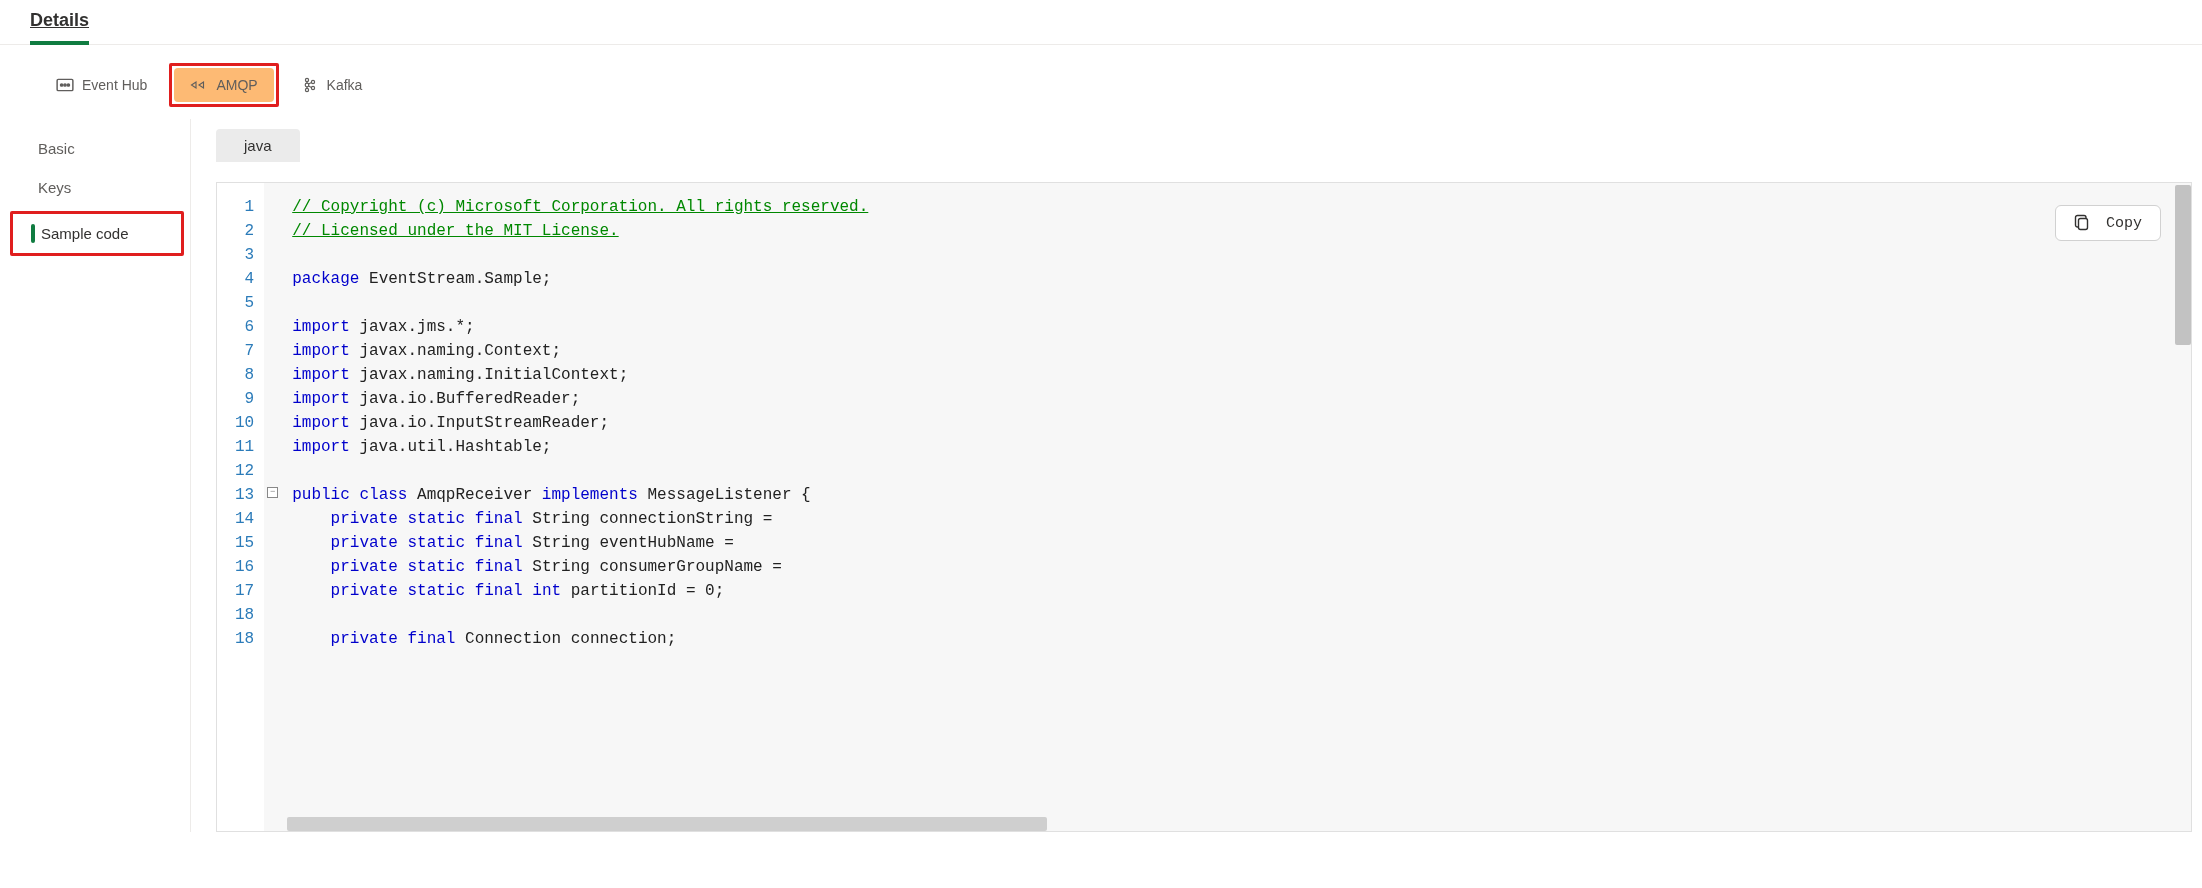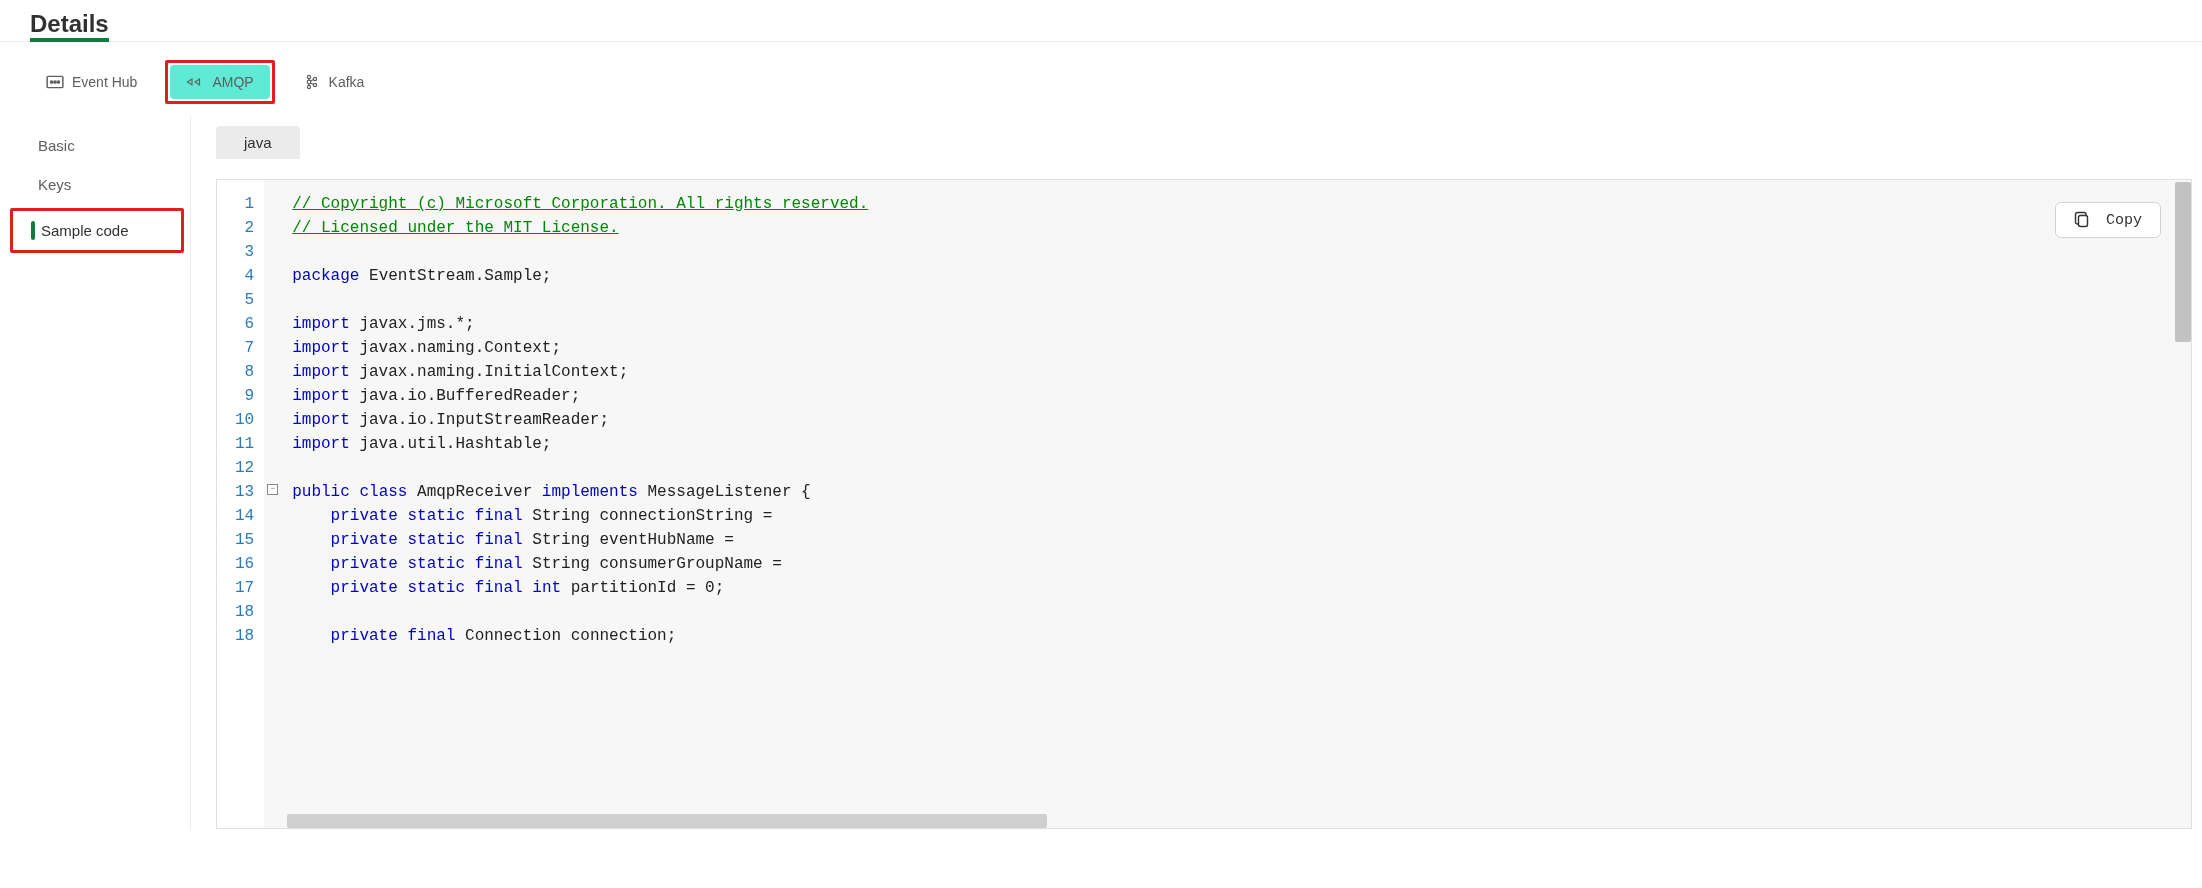--- a/index.html
+++ b/index.html
@@ -13,43 +13,46 @@
     overflow: hidden;
     position: relative;
   }
   .header-row {
     display: flex;
     align-items: center;
     padding: 10px 30px 0 30px;
     border-bottom: 1px solid #edebe9;
   }
   .header-title {
-    font-size: 24px;
+    font-size: 18px;
     font-weight: 600;
+    padding-bottom: 10px;
     border-bottom: 4px solid #107c41;
     margin-bottom: -1px;
+    text-decoration: underline;
   }
   .protocol-tabs {
     display: flex;
     align-items: center;
     padding: 18px 30px 12px 30px;
-    gap: 12px;
+    gap: 6px;
+    margin-left: 10px;
   }
   .protocol-tab {
     display: flex;
     align-items: center;
     gap: 8px;
     padding: 8px 16px;
     font-size: 14px;
     color: #605e5c;
     cursor: pointer;
     border-radius: 4px;
   }
   .protocol-tab.selected {
-    background: #5eead4;
+    background: #fdba74;
   }
   .protocol-icon {
     width: 18px;
     height: 18px;
     display: inline-flex;
     align-items: center;
     justify-content: center;
   }
   .highlight-red {
     border: 3px solid #e01e1e;

